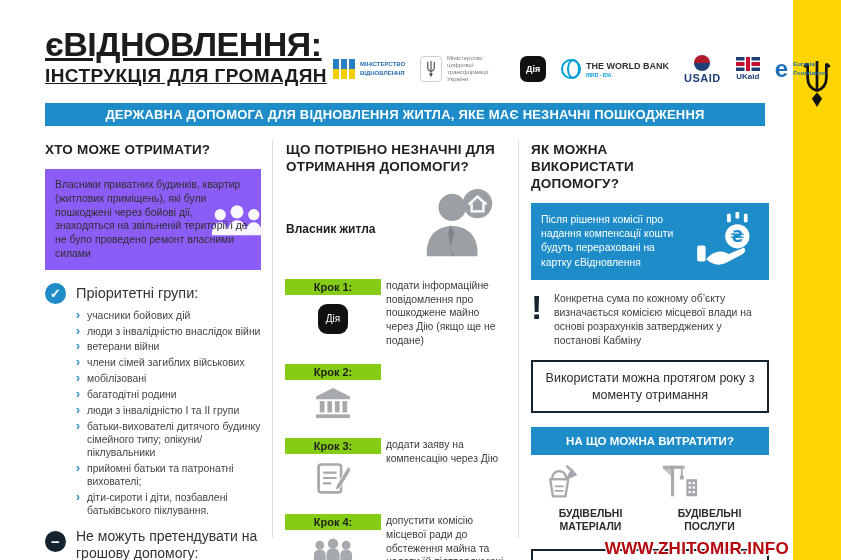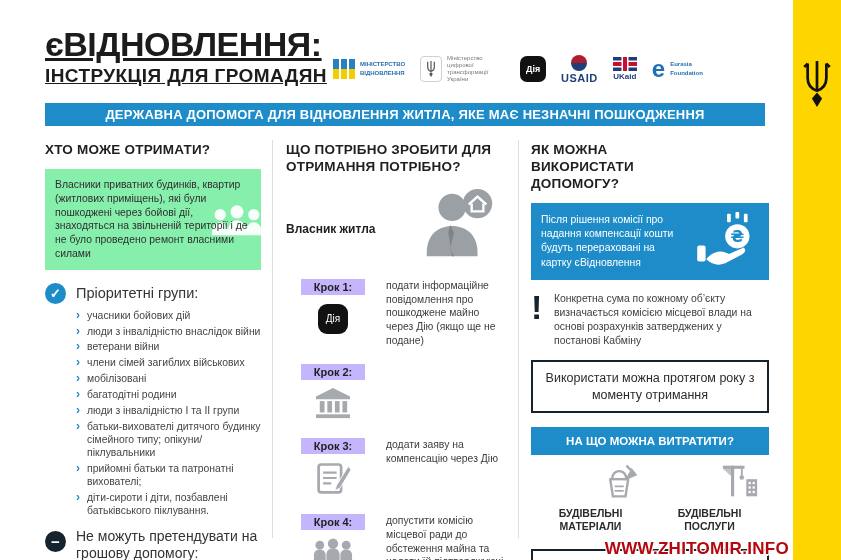--- a/index.html
+++ b/index.html
@@ -47,60 +47,60 @@
   .d1 { left:272px; } .d2 { left:518px; }
 
   
   .col { position:absolute; top:142px; }
   .col-left  { left:45px;  width:216px; }
   .col-mid   { left:286px; width:221px; }
   .col-right { left:531px; width:238px; }
   .col-head { font-size:13.5px; font-weight:bold; color:#1f1f1f; letter-spacing:0.2px; line-height:1.25; }
 
   
-  .ylwbox { position:relative; margin-top:10px; background:#86efac; padding:9px 8px 9px 10px;
+  .ylwbox { position:relative; margin-top:10px; background:#8b5cf6; padding:9px 8px 9px 10px;
             font-size:10.4px; line-height:1.33; color:#2f2f2f; }
   .ylwbox .txt { position:relative; z-index:1; }
   .ylwbox svg { position:absolute; right:-4px; top:34%; z-index:0; }
   .group-row { display:flex; align-items:center; gap:10px; margin-top:13px; }
   .circle-ic { width:21px; height:21px; border-radius:50%; color:#ffffff; font-size:13px; font-weight:bold;
                display:flex; align-items:center; justify-content:center; flex:0 0 21px; }
   .circle-blue { background:#1e8cc8; }
   .circle-dark { background:#15232e; font-size:15px; }
   .group-title { font-size:14.5px; color:#333333; }
   .group-title.dark { font-size:13.5px; line-height:1.2; }
   ul.blist { list-style:none; margin:5px 0 0 31px; }
   ul.blist li { position:relative; padding-left:11px; font-size:10.4px; line-height:1.28; color:#454545; margin-bottom:2.5px; }
   ul.blist li .chev { position:absolute; left:0; top:-1px; color:#1e8cc8; font-weight:bold; font-size:12px; }
 
   
   .owner-row { position:relative; margin-top:8px; height:84px; }
   .owner-label { position:absolute; left:0; top:38px; font-size:12px; font-weight:bold; color:#1f1f1f; }
   .owner-row svg { position:absolute; right:8px; top:0; }
   .step { display:flex; margin-top:11px; }
   .step-left { width:94px; flex:0 0 94px; display:flex; flex-direction:column; align-items:center; gap:6px; }
-  .step-label { background:#c4b5fd; color:#1f1f1f; font-weight:bold; font-size:11px; padding:2px 12px; width:64px; text-align:center; }
+  .step-label { background:#84cc16; color:#1f1f1f; font-weight:bold; font-size:11px; padding:2px 12px; width:96px; text-align:center; }
   .step-text { font-size:10.4px; line-height:1.33; color:#3d3d3d; padding-left:6px; }
   .diia-app { width:30px; height:30px; background:#111111; border-radius:9px; color:#ffffff; font-size:10px;
               display:flex; align-items:center; justify-content:center; margin-top:3px; }
 
   
   .bluebox { position:relative; margin-top:10px; background:#1e8cc8; color:#ffffff; padding:10px 10px;
              font-size:10.4px; line-height:1.38; min-height:68px; }
   .bluebox .txt { position:relative; z-index:1; width:140px; }
   .bluebox svg { position:absolute; right:8px; top:9px; }
   .note-row { display:flex; gap:9px; margin-top:12px; }
   .excl { font-size:34px; font-weight:bold; color:#15232e; line-height:0.9; flex:0 0 14px; }
   .note-txt { font-size:10.4px; line-height:1.33; color:#3d3d3d; }
   .outline-box { border:2px solid #15232e; margin-top:13px; padding:8px 6px; text-align:center;
                  font-size:12.5px; color:#2b2b2b; line-height:1.3; }
   .banner2 { margin-top:14px; background:#1e8cc8; color:#ffffff; font-weight:bold; font-size:11.5px;
              text-align:center; padding:8px 0; }
   .spend-row { display:flex; justify-content:space-around; margin-top:8px; }
-  .spend-item { display:flex; flex-direction:column; align-items:flex-end; gap:4px; width:100px; }
+  .spend-item { display:flex; flex-direction:column; align-items:flex-start; gap:4px; width:100px; }
   .spend-label { font-size:10.5px; font-weight:bold; color:#2b2b2b; text-align:center; line-height:1.25; }
 
   .watermark { position:absolute; right:52px; bottom:1px; font-size:17px; font-weight:bold; color:#b5070e;
                letter-spacing:0.3px;
                text-shadow:-1px -1px 0 #fff, 1px -1px 0 #fff, -1px 1px 0 #fff, 1px 1px 0 #fff, 0 2px 0 #fff; }
 </style>
 </head>
 <body>
 
 <div class="page">
@@ -139,20 +139,27 @@
               <path d="M9 6 v17 c0 9 5 13 11 15"></path>
               <path d="M31 6 v17 c0 9 -5 13 -11 15"></path>
               <path d="M20 3 v36"></path>
             </g>
             <path d="M20 40 l6 7 -6 10 -6 -10 z" fill="#555555"></path>
           </svg>
       </div>
       <span class="tinytxt gray" style="width:58px;">Міністерство цифрової трансформації України</span>
     </div>
     <div class="diia-sq">Дія</div>
+    <div class="logo">
+      <div class="wb-globe"></div>
+      <div class="logo-col">
+        <span class="wb-txt">THE WORLD BANK</span>
+        <span class="wb-sub">IBRD - IDA</span>
+      </div>
+    </div>
     <div class="logo-col" style="align-items:center;">
       <div class="usaid-circ"></div>
       <span class="usaid-txt">USAID</span>
     </div>
     <div class="logo-col" style="align-items:center;">
       <div class="ukflag"></div>
       <span class="ukaid-txt">UKaid</span>
     </div>
     <div class="logo">
       <span class="eura-e">e</span>
@@ -203,21 +210,21 @@
     </ul>
 
     <div class="group-row" style="align-items:flex-start; margin-top:10px;">
       <div class="circle-ic circle-dark" style="margin-top:3px;">−</div>
       <div class="group-title dark" style="font-size:14px;">Не можуть претендувати на грошову допомогу:</div>
     </div>
 
   </section>
 
   <section class="col col-mid">
-    <div class="col-head">ЩО ПОТРІБНО ЗРОБИТИ ДЛЯ ОТРИМАННЯ ПОТРІБНО?</div>
+    <div class="col-head">ЩО ПОТРІБНО НЕЗНАЧНІ ДЛЯ ОТРИМАННЯ ДОПОМОГИ?</div>
 
     <div class="owner-row">
       <div class="owner-label">Власник житла</div>
       <span>
         <svg width="82" height="82" viewBox="0 0 84 84" fill="#9ba0a5">
           <circle cx="36" cy="24" r="14"></circle>
           <path d="M10 70 c0-18 12-27 26-27 s26 9 26 27 v4 h-52 z"></path>
           <path d="M34 42 l4 8 -4 16 4 8 -2 0 -4 -24 z" fill="#7e8489"></path>
           <circle cx="62" cy="20" r="15" fill="#9ba0a5"></circle>
           <g stroke="#ffffff" stroke-width="2.4" fill="none">

